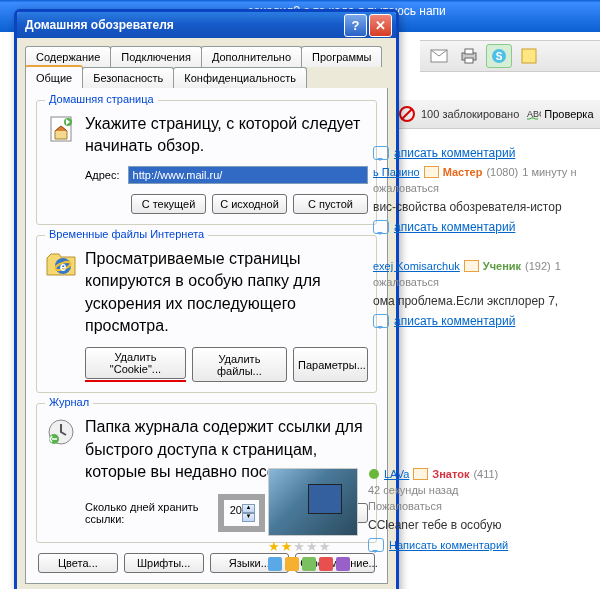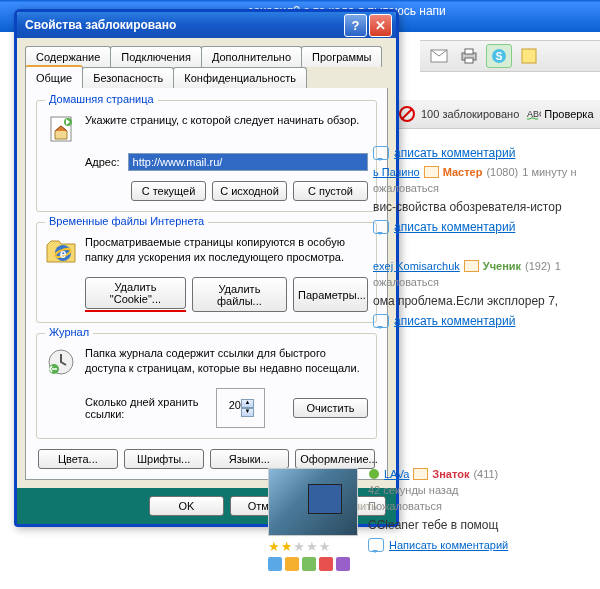--- a/index.html
+++ b/index.html
@@ -17,28 +17,28 @@
 .help-btn{background:linear-gradient(to bottom,#7ba9e8,#2862c8)}
 .close-btn{background:linear-gradient(to bottom,#f08578,#d63c25)}
 .tabs{display:flex;padding:8px 8px 0 8px;background:#ece9d8;gap:0}
 .tab{padding:4px 10px;border:1px solid #919b9c;border-bottom:none;background:linear-gradient(to bottom,#fff,#f0f0f0);border-radius:3px 3px 0 0;margin-right:-1px;font-size:11px;cursor:pointer;position:relative}
 .tab.active{background:#fcfcfe;border-top:2px solid #e8a33d;z-index:2;margin-top:-2px;padding-top:5px}
 .tab-row2{display:flex;padding:0 8px;background:#ece9d8;position:relative;z-index:1}
 .tab-content{margin:0 8px 8px 8px;background:#fcfcfe;border:1px solid #919b9c;border-top:none;padding:12px 10px 10px 10px;min-height:340px}
 .group{border:1px solid #d0d0bf;border-radius:3px;padding:12px 8px 10px 8px;margin-bottom:10px;position:relative}
 .group-label{position:absolute;top:-8px;left:8px;background:#fcfcfe;padding:0 4px;color:#0046d5}
 .group-body{display:flex;gap:8px}
-.group-text{flex:1;font-size:11px;line-height:1.4}
+.group-text{flex:1;font-size:16px;line-height:1.4}
 .addr-row{display:flex;align-items:center;margin-top:8px;margin-left:40px;gap:8px}
 .addr-input{flex:1;border:1px solid #7f9db9;padding:2px 4px;font-size:11px;font-family:inherit;background:#fff}
 .addr-input.sel{background:#316ac5;color:#fff}
 .btn-row{display:flex;justify-content:flex-end;gap:6px;margin-top:10px;margin-left:40px}
 .btn{min-width:75px;padding:3px 4px;border:1px solid #707070;border-radius:3px;background:linear-gradient(to bottom,#fff,#eaeaea);font-size:11px;font-family:inherit;cursor:pointer;text-align:center}
 .history-row{display:flex;align-items:center;margin-top:10px;margin-left:40px;gap:14px}
-.spin{width:36px;border:1px solid #a3a3a3;padding:10px;font-size:11px;display:flex}
+.spin{width:36px;border:6px solid #a3a3a3;padding:4px;font-size:11px;display:flex}
 .spin-val{flex:1;text-align:left;padding-left:2px}
 .spin-btns{display:flex;flex-direction:column;width:13px}
 .spin-btn{height:7px;background:linear-gradient(to bottom,#e6eefc,#c2d6f5);border:1px solid #7f9db9;font-size:6px;line-height:5px;text-align:center;cursor:pointer}
 .bottom-btns{display:flex;gap:6px;margin-top:8px;padding:0 2px}
 .dlg-footer{display:flex;justify-content:flex-end;gap:6px;padding:8px 10px;background:#0f766e}
 .btn.disabled{color:#aca899}
 .highlight-red{border-bottom:2px solid #e00000;padding-bottom:1px}
 .answers{position:absolute;left:373px;top:140px;right:4px;font-size:12px}
 .answer{margin-bottom:12px;padding-bottom:8px}
 .comment-link{color:#0066cc;text-decoration:underline;cursor:pointer;display:flex;align-items:center;gap:5px;margin:6px 0}
@@ -113,21 +113,21 @@
     <svg width="16" height="14" viewBox="0 0 16 14">
         <text x="2" y="10" font-size="9" fill="#333">ABC</text>
         <path d="M2 12l3 0 1-1 3 0 1 1 3 0" stroke="#3a3" fill="none"></path>
       </svg>
     <span>Проверка</span>
   </div>
 </div>
 
 <div class="dialog">
   <div class="titlebar">
-    <span class="titlebar-text">Свойства заблокировано</span>
+    <span class="titlebar-text">Домашняя обозревателя</span>
     <div class="titlebar-btn help-btn">?</div>
     <div class="titlebar-btn close-btn">✕</div>
   </div>
   <div class="tabs">
     <div class="tab">Содержание</div>
     <div class="tab">Подключения</div>
     <div class="tab">Дополнительно</div>
     <div class="tab">Программы</div>
   </div>
   <div class="tab-row2">
@@ -279,19 +279,19 @@
       <svg width="12" height="12" viewBox="0 0 12 12">
           <circle cx="6" cy="6" r="5" fill="#6ab83a"></circle>
         </svg>
       <span class="user-name">LAVa</span>
       <span class="mail-icon"></span>
       <span class="rank rank-expert">Знаток</span>
       <span class="score">(411)</span>
       <span class="time">42 секунды назад</span>
     </div>
     <div class="complain">Пожаловаться</div>
-    <div class="answer-text">CCleaner тебе в помощ</div>
+    <div class="answer-text">CCleaner тебе в особую</div>
     <div class="comment-link">
       <span class="comment-icon"></span>
       <span>Написать комментарий</span>
     </div>
   </div>
 </div>
 
 </body></html>

